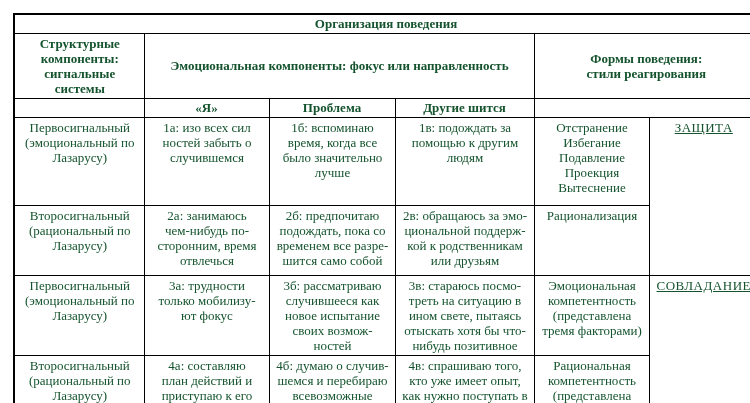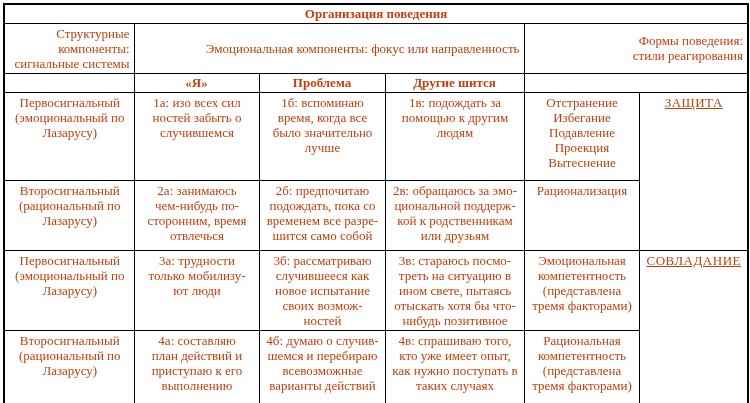--- a/index.html
+++ b/index.html
@@ -1,23 +1,23 @@
 <!DOCTYPE html>
 <html><head>
 <meta charset="utf-8">
 <style>
   * { box-sizing: border-box; }
   html, body { margin: 0; padding: 0; background: #ffffff; }
   .page {
     width: 750px;
     height: 403px;
-    padding: 3px;
+    padding: 13px;
     background: #ffffff;
     font-family: "Liberation Serif", "DejaVu Serif", serif;
-    color: #c2410c;
+    color: #14532d;
   }
   table.behavior {
     border-collapse: collapse;
     table-layout: fixed;
     width: 744px;
     height: 396px;
   }
   table.behavior td, table.behavior th {
     border: 1px solid #000000;
     padding: 2px 4px 2px 5px;
@@ -31,22 +31,22 @@
   }
   
   table.behavior { border: 2px solid #000000; }
   tr.title-row td {
     font-weight: bold;
     text-align: center;
     vertical-align: middle;
     padding: 1px 2px;
   }
   tr.head-row td {
-    font-weight: normal;
-    text-align: right;
+    font-weight: bold;
+    text-align: center;
     vertical-align: middle;
   }
   tr.subhead-row td {
     font-weight: bold;
     text-align: center;
     vertical-align: middle;
     padding: 1px 2px;
   }
   td.group-cell {
     font-weight: normal;
@@ -130,21 +130,21 @@
 или друзьям</td>
       <td>Рационализация</td>
     </tr>
 
     <tr style="height:77px">
       <td>Первосигнальный
 (эмоциональный по
 Лазарусу)</td>
       <td>3а: трудности
 только мобилизу-
-ют люди</td>
+ют фокус</td>
       <td>3б: рассматриваю
 случившееся как
 новое испытание
 своих возмож-
 ностей</td>
       <td>3в: стараюсь посмо-
 треть на ситуацию в
 ином свете, пытаясь
 отыскать хотя бы что-
 нибудь позитивное</td>

